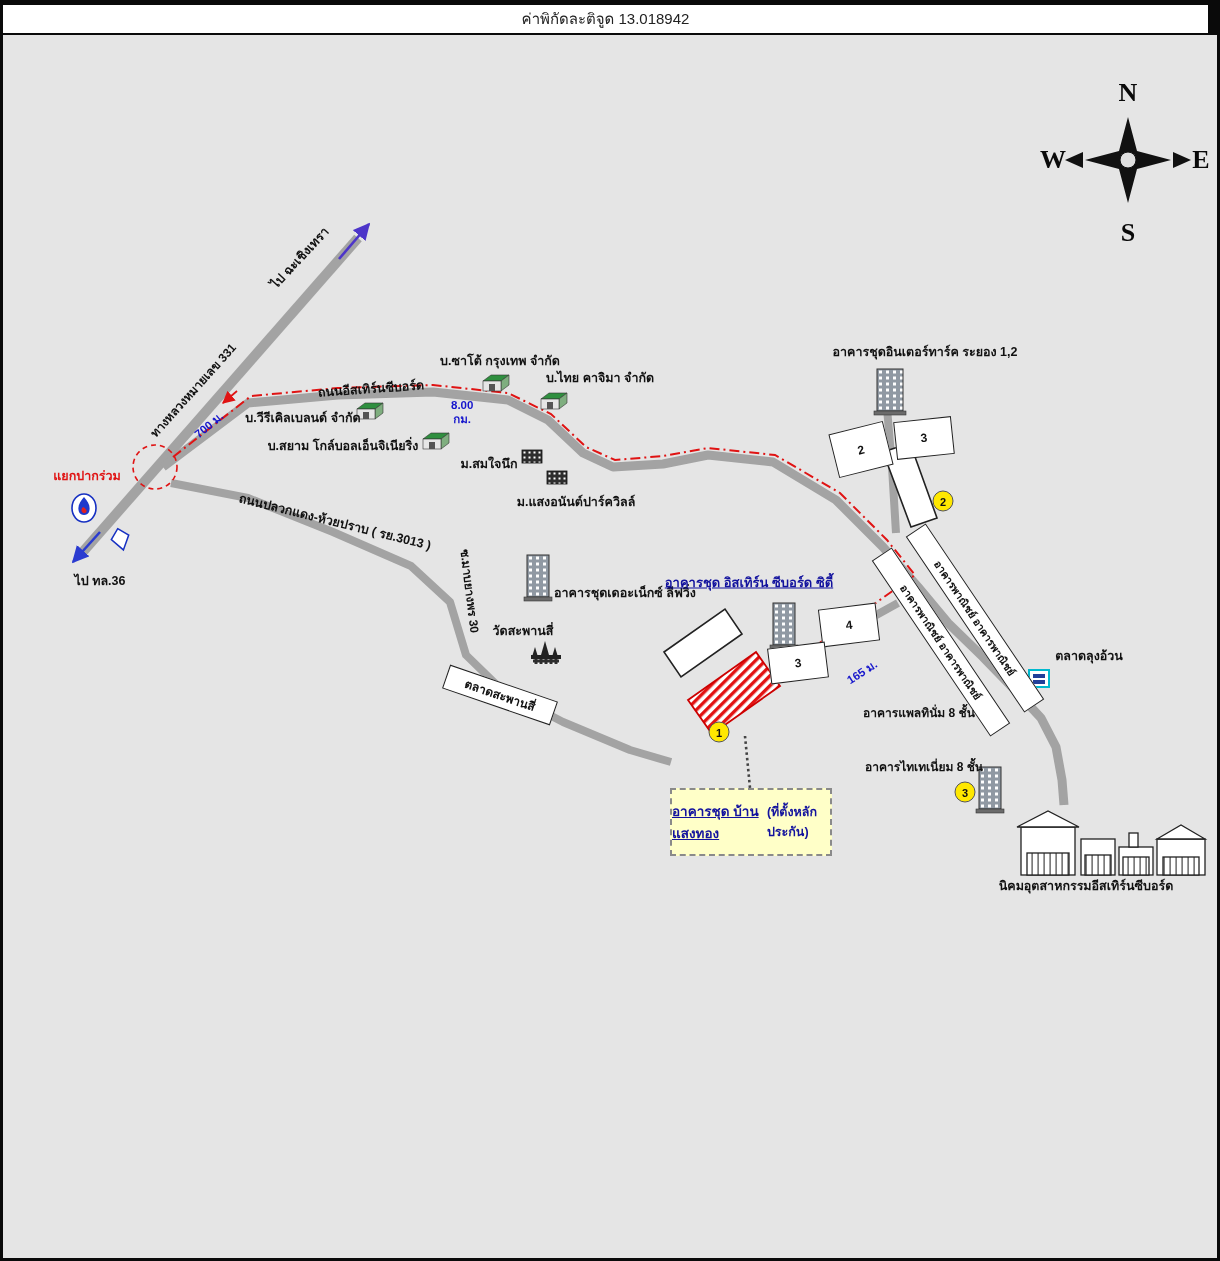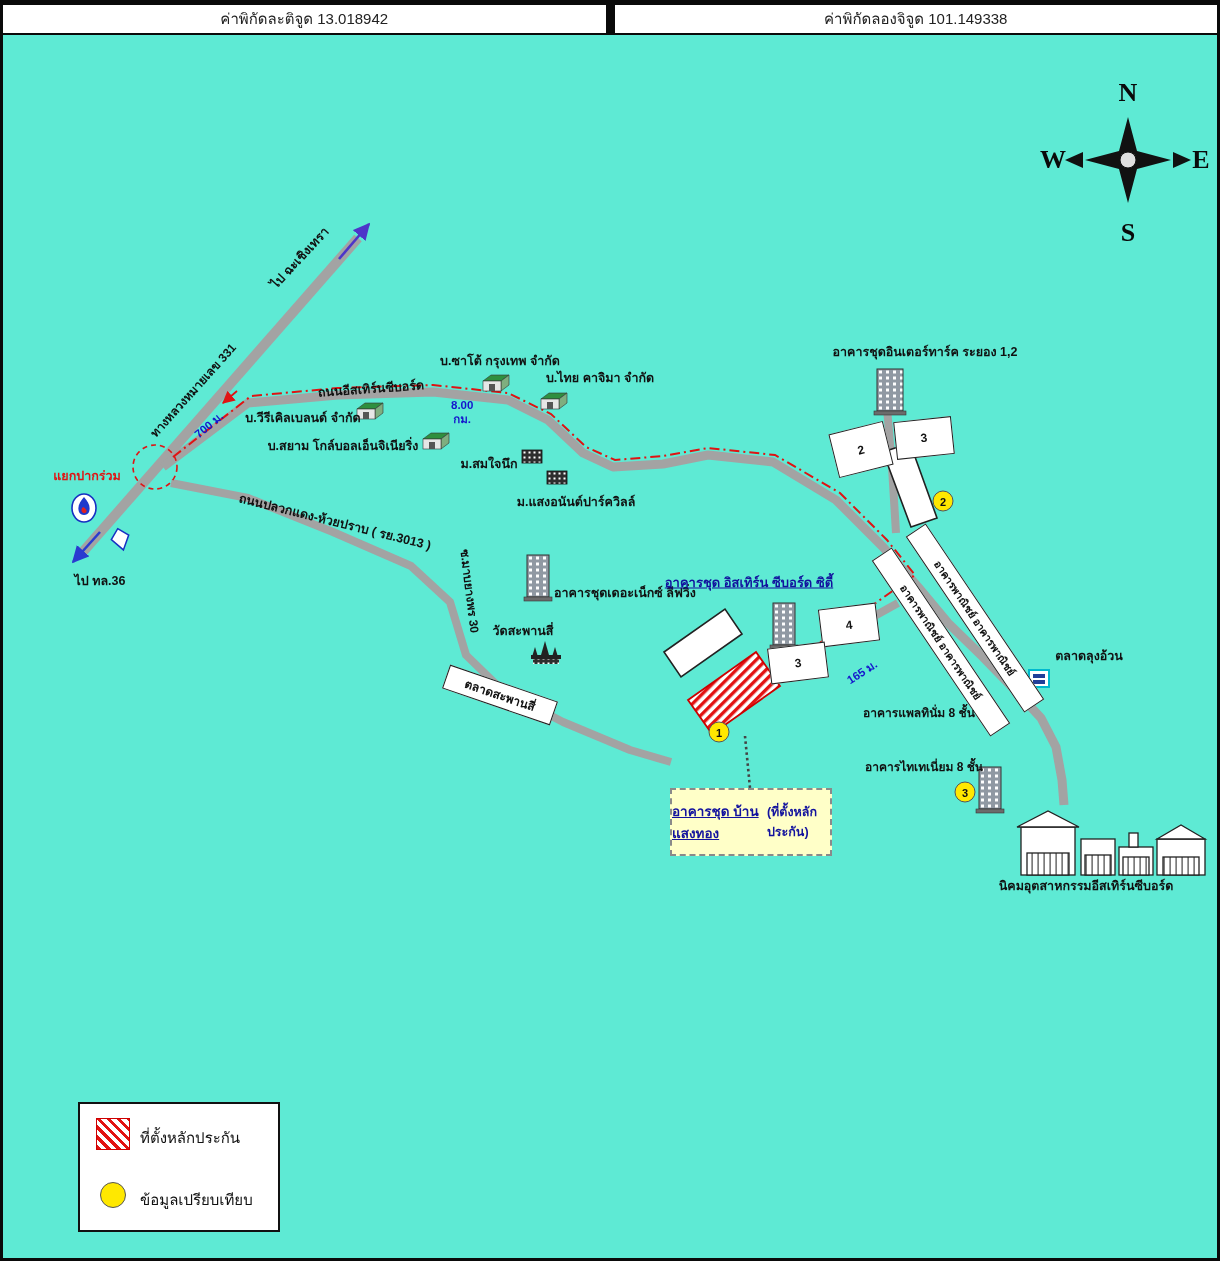--- a/index.html
+++ b/index.html
@@ -1,17 +1,17 @@
 <!DOCTYPE html>
 <html><head>
 <meta charset="utf-8">
 <style>
   * { box-sizing: border-box; }
   body { margin: 0; background: #ffffff; font-family: "Liberation Sans", sans-serif; }
-  .page { position: relative; width: 1220px; height: 1261px; background: #5eead4;
+  .page { position: relative; width: 1220px; height: 1261px; background: #e5e5e5;
           border: 3px solid #0a0a0a; border-top-width: 5px; overflow: hidden; }
   .header { display: flex; height: 30px; border-bottom: 2px solid #0a0a0a; background: #fff; }
   .hcell { flex: 1; display: flex; align-items: center; justify-content: center;
            font-size: 15px; color: #222; }
   .hdivider { width: 9px; background: #0a0a0a; }
   .map-svg { position: absolute; left: 0; top: 0; width: 1220px; height: 1261px; pointer-events: none; }
   .lbl { position: absolute; transform: translate(-50%,-50%); white-space: nowrap;
          font-size: 12.5px; font-weight: bold; color: #111; z-index: 5; }
   .blue { color: #1515cc; }
   .redt { color: #e01313; }
@@ -45,23 +45,20 @@
 </head>
 <body>
 
 <div class="page">
 
   <div class="header">
     <div class="hcell">
       <span>ค่าพิกัดละติจูด 13.018942</span>
     </div>
     <div class="hdivider"></div>
-    <div class="hcell">
-      <span>ค่าพิกัดลองจิจูด 101.149338</span>
-    </div>
   </div>
 
   <svg class="map-svg" viewBox="0 0 1220 1261">
     <defs>
       <pattern id="hatch" width="7" height="7" patternUnits="userSpaceOnUse" patternTransform="rotate(45)">
         <rect width="7" height="7" fill="#ffffff"></rect>
         <rect width="3.4" height="7" fill="#e21212"></rect>
       </pattern>
       <pattern id="winpat" width="7" height="6" patternUnits="userSpaceOnUse">
         <rect width="7" height="6" fill="#9099a3"></rect>
@@ -264,20 +261,14 @@
 
   <div class="marker" style="left:716px;top:727px">1</div>
   <div class="marker" style="left:940px;top:496px">2</div>
   <div class="marker" style="left:962px;top:787px">3</div>
 
   <div class="subject-box" style="left:667px;top:783px;width:162px;height:68px">
     <div class="subject-name">อาคารชุด บ้านแสงทอง</div>
     <div class="subject-role">(ที่ตั้งหลักประกัน)</div>
   </div>
 
-  <div class="legend" style="left:75px;top:1097px;width:202px;height:130px">
-    <div class="legend-hatch"></div>
-    <div class="legend-label" style="top:22px">ที่ตั้งหลักประกัน</div>
-    <div class="legend-circle"></div>
-    <div class="legend-label" style="top:84px">ข้อมูลเปรียบเทียบ</div>
-  </div>
 
 </div>
 
 </body></html>

